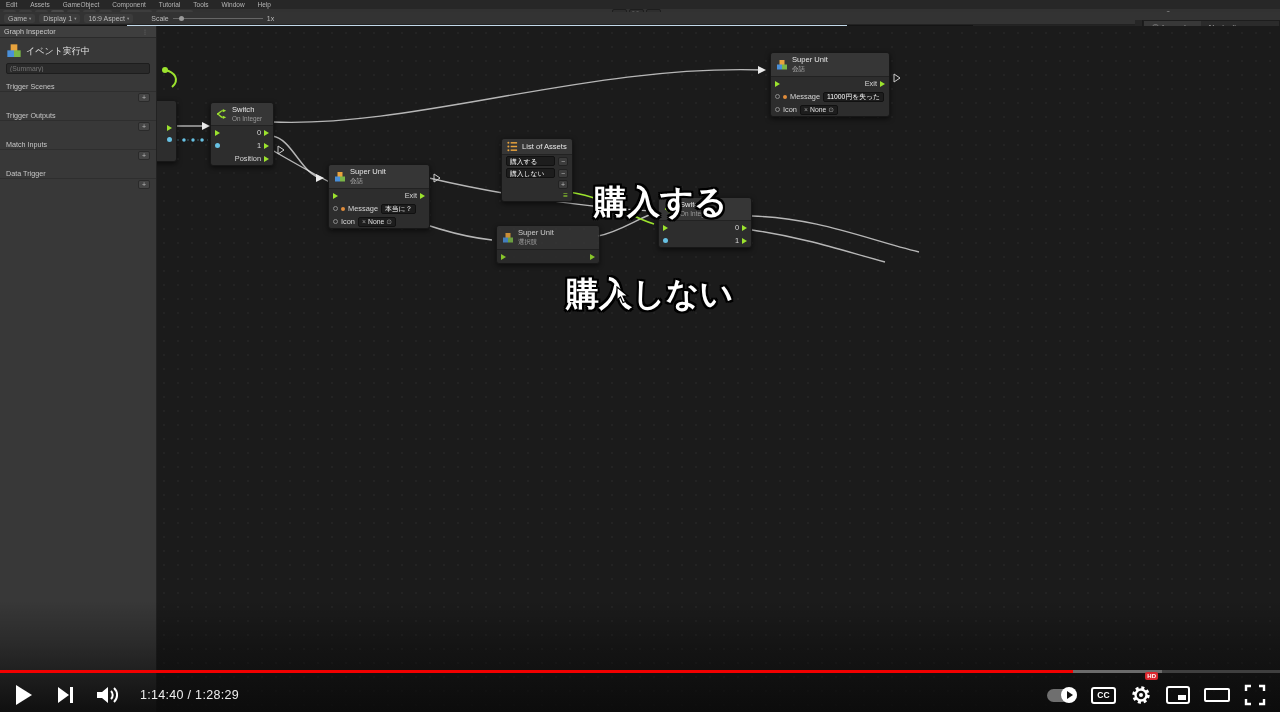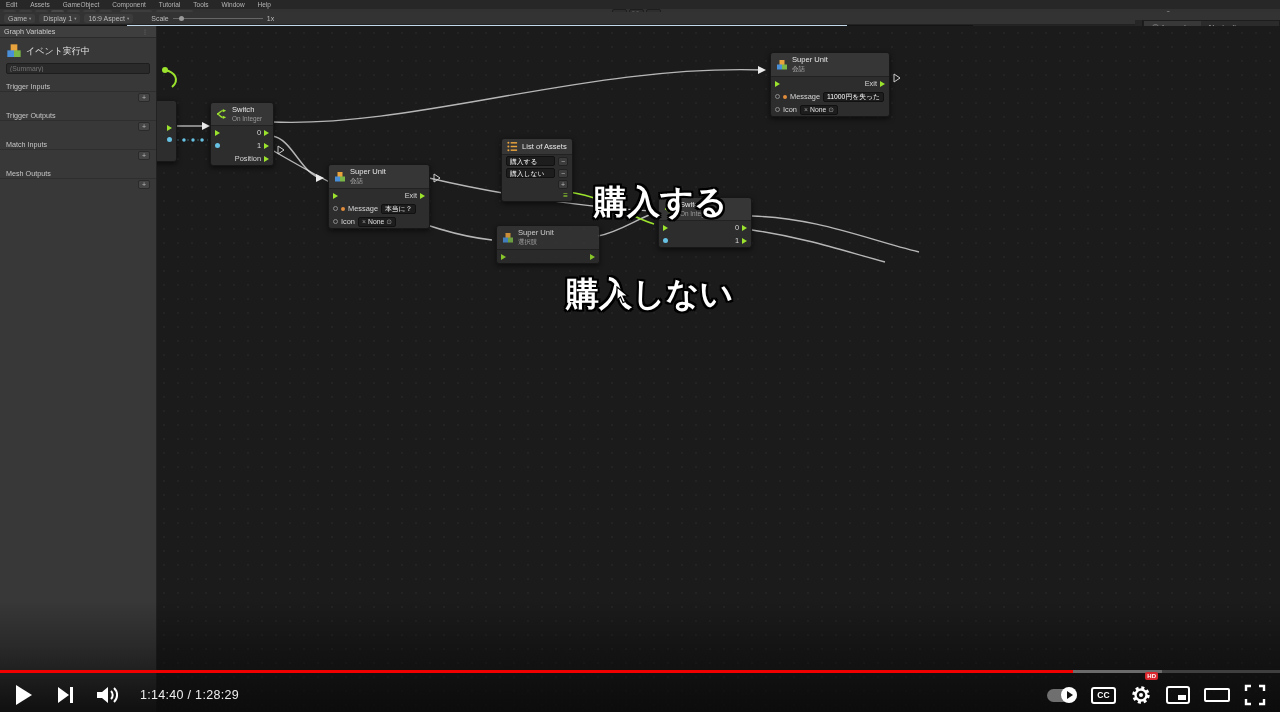--- a/index.html
+++ b/index.html
@@ -903,56 +903,56 @@
           <span></span>
           <span></span>
           <span></span>
           <span></span>
           <span></span>
         </span>
     </div>
 
     <div id="graph-insp">
       <div id="gi-head">
-        <span>Graph Variables</span>
+        <span>Graph Inspector</span>
         <span class="pheadicons">⋮</span>
       </div>
       <div id="gi-title">
         <svg width="16" height="16" viewBox="0 0 12 12">
           <rect x="3.5" y="1" width="5" height="5" fill="#e8a33d"></rect>
             <rect x="1" y="5.5" width="5" height="5" fill="#4a90d9"></rect>
             <rect x="6" y="5.5" width="5" height="5" fill="#7ab648"></rect>
         </svg>
         <span class="t">イベント実行中</span>
       </div>
       <div id="gi-summary">
         <input placeholder="(Summary)" style="">
       </div>
       <div>
 
       <div class="gsec">
-            <div class="gsec-label">Trigger Inputs</div>
+            <div class="gsec-label">Trigger Scenes</div>
             <div class="gsec-row">
               <span class="gplus">+</span>
             </div>
           </div>
           <div class="gsec">
             <div class="gsec-label">Trigger Outputs</div>
             <div class="gsec-row">
               <span class="gplus">+</span>
             </div>
           </div>
           <div class="gsec">
             <div class="gsec-label">Match Inputs</div>
             <div class="gsec-row">
               <span class="gplus">+</span>
             </div>
           </div>
           <div class="gsec">
-            <div class="gsec-label">Mesh Outputs</div>
+            <div class="gsec-label">Data Trigger</div>
             <div class="gsec-row">
               <span class="gplus">+</span>
             </div>
           </div>
         </div>
     </div>
 
     <div id="graph-canvas">
       <svg width="806" height="238" viewBox="0 0 806 238" style="position:absolute;left:0;top:0">
         <g fill="none" stroke="rgba(235,235,235,.75)" stroke-width="1.4">

